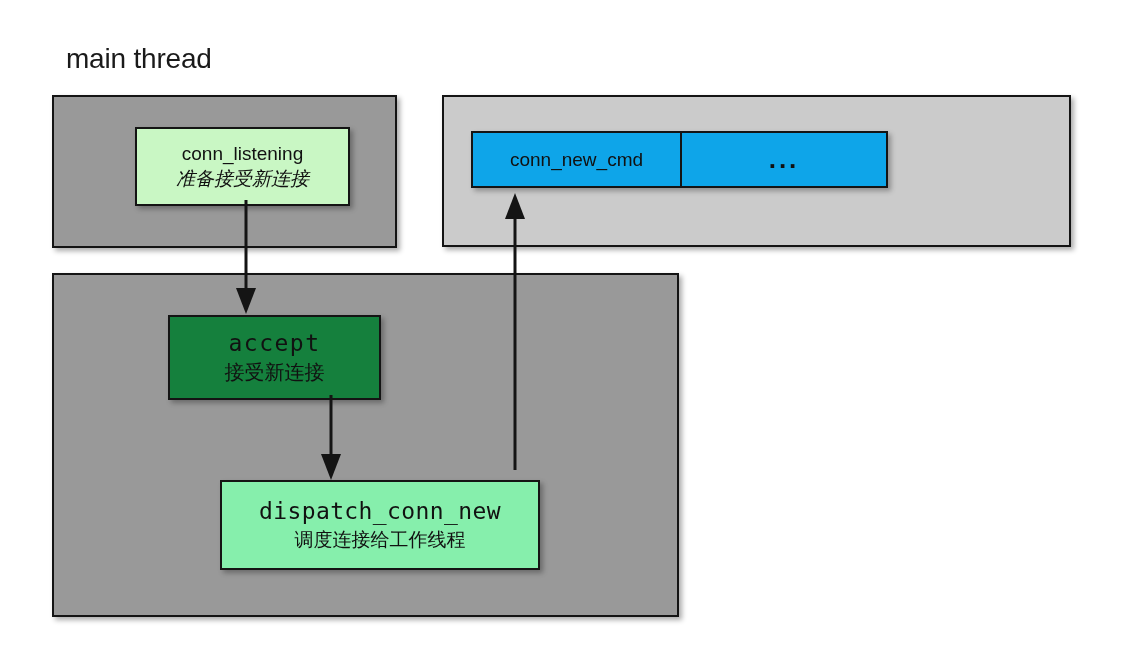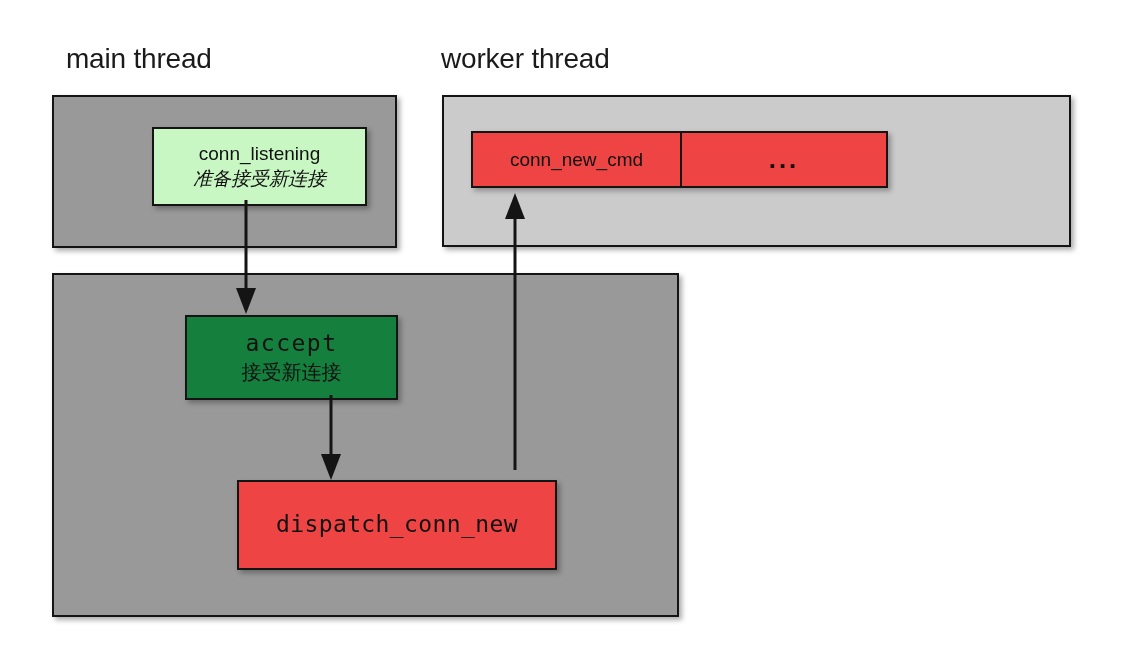--- a/index.html
+++ b/index.html
@@ -54,21 +54,20 @@
     position: absolute;
     border: 2px solid #141414;
     box-sizing: border-box;
     display: flex;
     flex-direction: column;
     align-items: center;
     justify-content: center;
     box-shadow: 3px 3px 5px rgba(0,0,0,0.30);
     color: #111111;
     z-index: 3;
-    margin-left: 17px;
   }
   .node .line-code {
     font-family: "DejaVu Sans Mono", "Liberation Mono", monospace;
     white-space: nowrap;
     line-height: 1.12;
   }
   .node .line-cn {
     font-family: "DejaVu Sans", "Liberation Sans", sans-serif;
     white-space: nowrap;
     line-height: 1.15;
@@ -86,32 +85,32 @@
   #node-accept {
     left: 168px; top: 315px; width: 213px; height: 85px;
     background: #15803d;
   }
   #node-accept .line-code { font-size: 23px; letter-spacing: 1.5px; }
   #node-accept .line-cn   { font-size: 20px; margin-top: 5px; }
 
   
   #node-dispatch {
     left: 220px; top: 480px; width: 320px; height: 90px;
-    background: #ef4444;
+    background: #86efac;
   }
   #node-dispatch .line-code { font-size: 23px; letter-spacing: 0.4px; }
   #node-dispatch .line-cn   { font-size: 19px; margin-top: 5px; }
 
   
   #queue-conn-new-cmd {
     position: absolute;
     left: 471px; top: 131px; width: 417px; height: 57px;
     border: 2px solid #141414;
     box-sizing: border-box;
-    background: #ef4444;
+    background: #0ea5e9;
     display: flex;
     box-shadow: 3px 3px 5px rgba(0,0,0,0.30);
     z-index: 3;
   }
   .queue-cell {
     display: flex;
     align-items: center;
     justify-content: center;
     box-sizing: border-box;
     font-family: "Liberation Sans", "DejaVu Sans", sans-serif;
@@ -133,40 +132,40 @@
   #arrow-accept-to-dispatch  { left: 313px; top: 395px; }
   #arrow-dispatch-to-worker  { left: 497px; top: 185px; }
 </style>
 </head>
 <body>
 
 <div id="canvas">
 
   <div class="thread-title" id="title-main">main thread</div>
 
-  <div class="thread-title" id="title-worker">worker thread</div>
 
   <div class="panel panel-main" id="panel-main-top"></div>
 
   <div class="panel panel-main" id="panel-main-bottom"></div>
 
   <div class="panel panel-worker" id="panel-worker"></div>
 
   <div class="node" id="node-conn-listening">
     <div class="line-code">conn_listening</div>
     <div class="line-cn">准备接受新连接</div>
   </div>
 
   <div class="node" id="node-accept">
     <div class="line-code">accept</div>
     <div class="line-cn">接受新连接</div>
   </div>
 
   <div class="node" id="node-dispatch">
     <div class="line-code">dispatch_conn_new</div>
+    <div class="line-cn">调度连接给工作线程</div>
   </div>
 
   <div id="queue-conn-new-cmd">
     <div class="queue-cell" id="queue-cell-0">conn_new_cmd</div>
     <div class="queue-cell" id="queue-cell-1">...</div>
   </div>
 
   <svg class="arrow-svg" id="arrow-listening-to-accept" width="40" height="120">
     <line x1="18" y1="0" x2="18" y2="92" stroke="#141414" stroke-width="3"></line>
     <polygon points="18,114 8,88 28,88" fill="#141414"></polygon>

